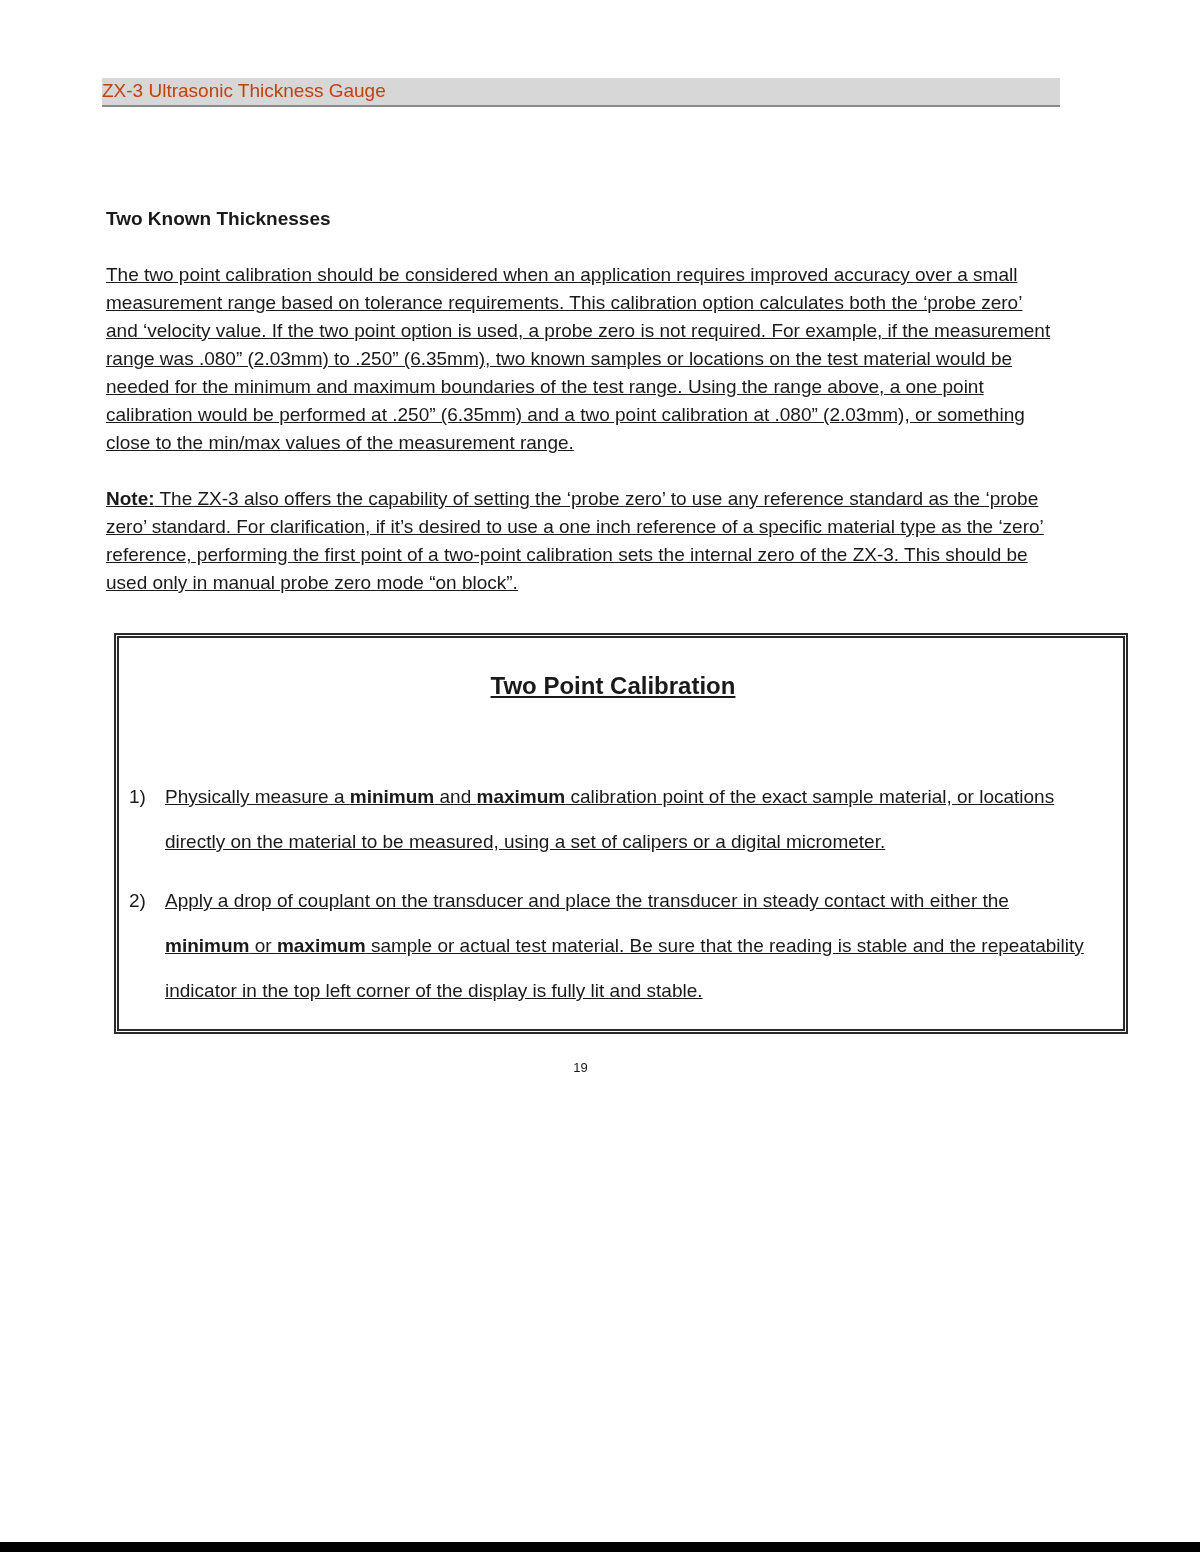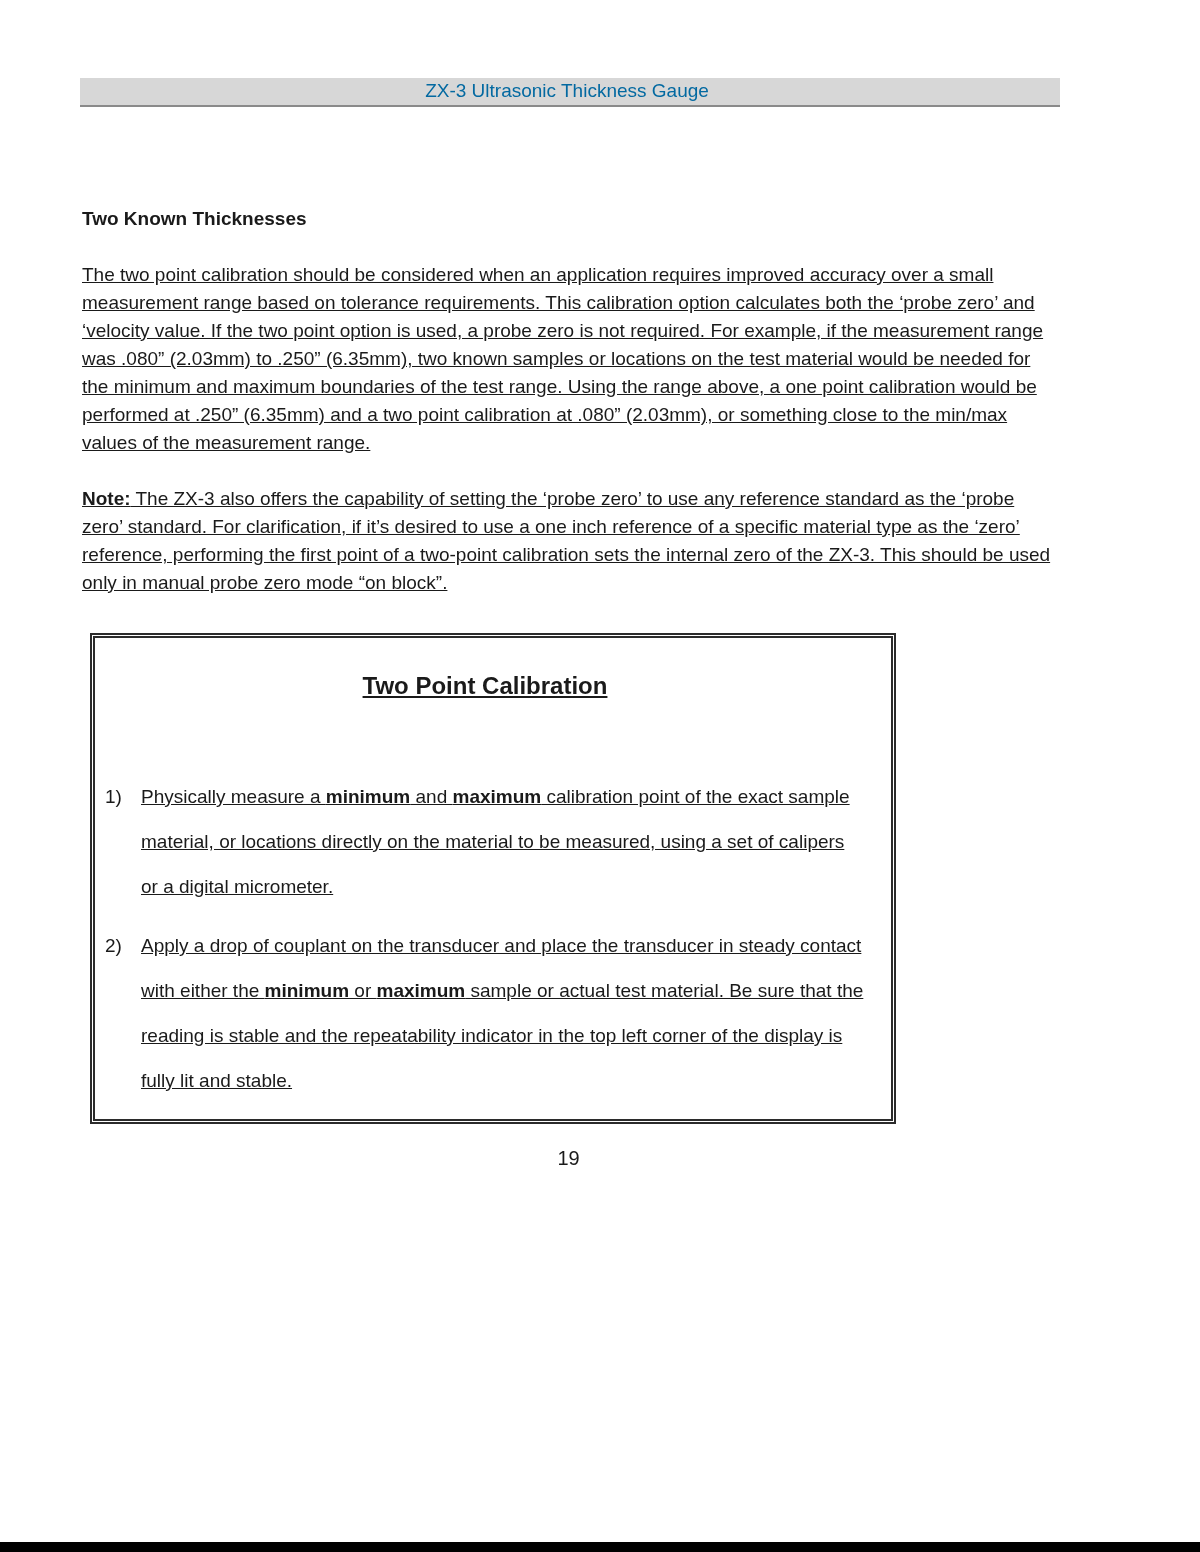--- a/index.html
+++ b/index.html
@@ -10,46 +10,46 @@
     -webkit-font-smoothing: antialiased;
   }
   .page {
     position: relative;
     width: 1200px;
     height: 1552px;
     background: #ffffff;
     overflow: hidden;
   }
   .header-bar {
-    margin: 78px 140px 0 80px;
+    margin: 78px 140px 0 102px;
     background: #d7d7d7;
     border-bottom: 2px solid #8a8a8a;
     padding: 2px 6px 3px 0;
-    text-align: center;
+    text-align: left;
     font-size: 19px;
-    color: #0369a1;
+    color: #c2410c;
   }
   .content {
-    margin: 0 145px 0 82px;
+    margin: 0 145px 0 106px;
     font-size: 19px;
     line-height: 28px;
   }
   .section-heading {
     margin-top: 98px;
     font-size: 19px;
     font-weight: bold;
     line-height: 28px;
   }
   .para { margin-top: 28px; text-decoration: underline; }
   .run-bold { font-weight: bold; }
   .run-spaced { letter-spacing: 2px; }
   .calibration-box {
     margin-top: 36px;
     margin-left: 8px;
-    width: 806px;
+    width: 1014px;
     border: 5px double #2b2b2b;
     padding: 18px 26px 16px 10px;
     line-height: 45px;
   }
   .box-title {
     text-align: center;
     font-size: 24px;
     font-weight: bold;
     text-decoration: underline;
     line-height: 32px;
@@ -60,21 +60,21 @@
   .numbered + .numbered, .box-note { margin-top: 14px; }
   .num { flex: 0 0 36px; width: 36px; }
   .step-text { flex: 1; text-decoration: underline; }
   .box-note {
     padding-left: 40px;
     text-indent: -40px;
   }
   .page-number {
     text-align: center;
     margin-top: 20px;
-    font-size: 20px;
+    font-size: 13px;
   }
   .bottom-strip {
     position: absolute;
     left: 0;
     bottom: 0;
     width: 100%;
     height: 10px;
     background: #000000;
   }
 </style>

